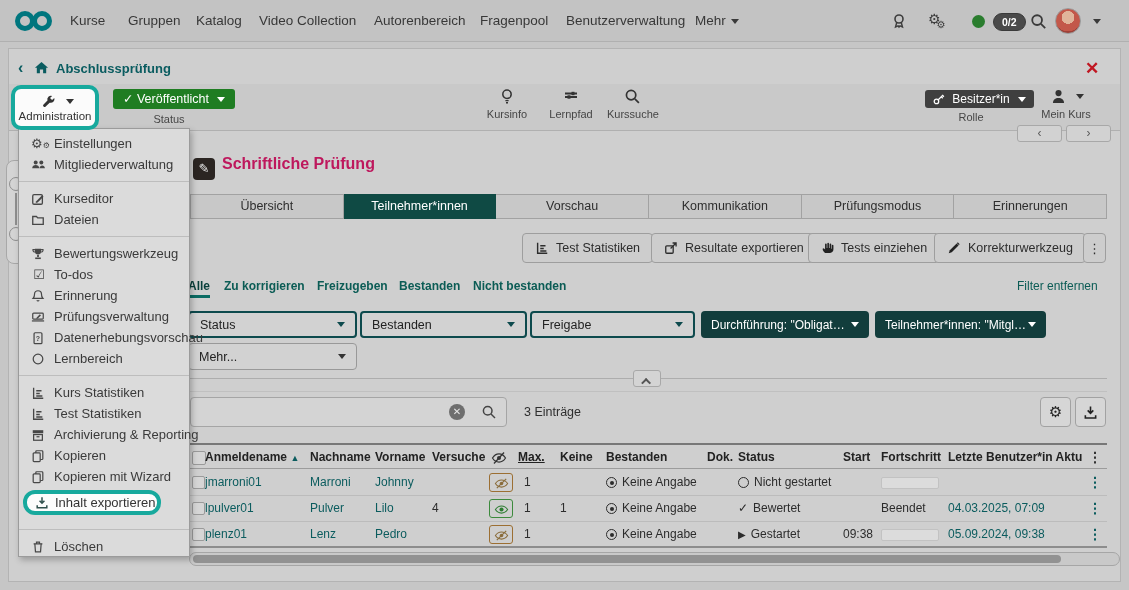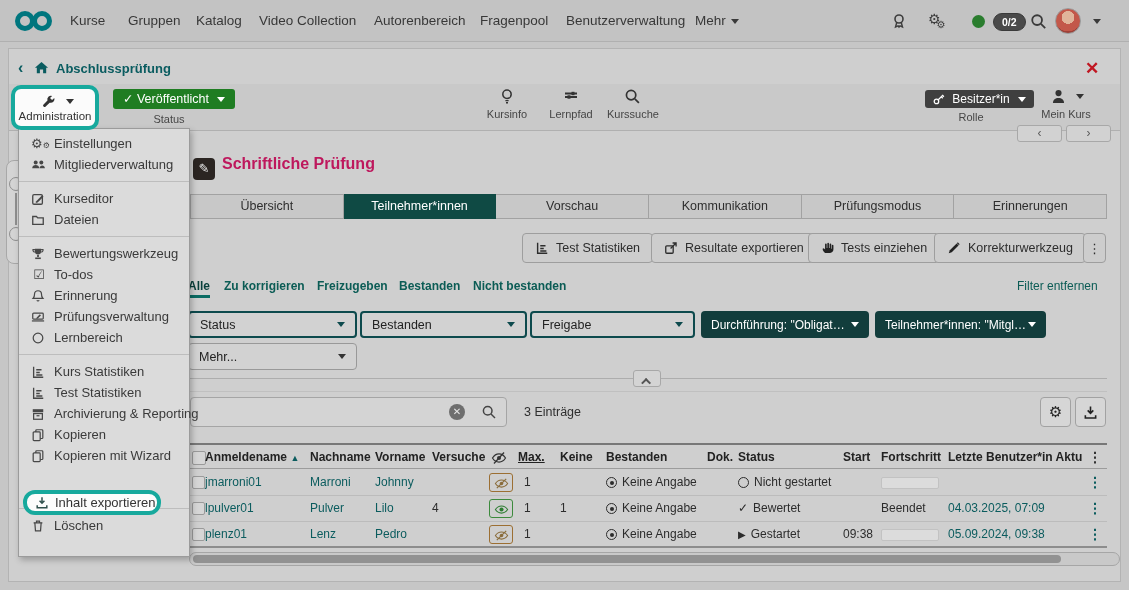--- a/index.html
+++ b/index.html
@@ -450,20 +450,29 @@
             <rect x="2" y="3.5" width="12" height="7" rx="1" fill="none" stroke="#474747" stroke-width="1.4"></rect>
             <path d="M1 12.5h14" stroke="#474747" stroke-width="1.4"></path>
             <path d="M6.5 8.5l3.6-3.6 1.3 1.3-3.6 3.6-1.8.5z" fill="#474747"></path>
           </svg>
         </span>
         <span>Prüfungsverwaltung</span>
       </div>
     <div class="menu-item">
         <span class="mi">
           <svg width="14" height="14" viewBox="0 0 16 16">
+            <rect x="3.5" y="2" width="9" height="12.5" rx="1.2" fill="none" stroke="#474747" stroke-width="1.4"></rect>
+            <text x="8" y="11" font-size="8" text-anchor="middle" fill="#474747" font-family="sans-serif" font-weight="bold">?</text>
+          </svg>
+        </span>
+        <span>Datenerhebungsvorschau</span>
+      </div>
+    <div class="menu-item">
+        <span class="mi">
+          <svg width="14" height="14" viewBox="0 0 16 16">
             <circle cx="8" cy="8" r="5.5" fill="none" stroke="#474747" stroke-width="1.4"></circle>
           </svg>
         </span>
         <span>Lernbereich</span>
       </div>
     <div class="menu-div"></div>
     <div class="menu-item">
         <span class="mi">
           <svg width="14" height="14" viewBox="0 0 16 16">
             <path d="M3 2v12h11" fill="none" stroke="#474747" stroke-width="1.5"></path>

